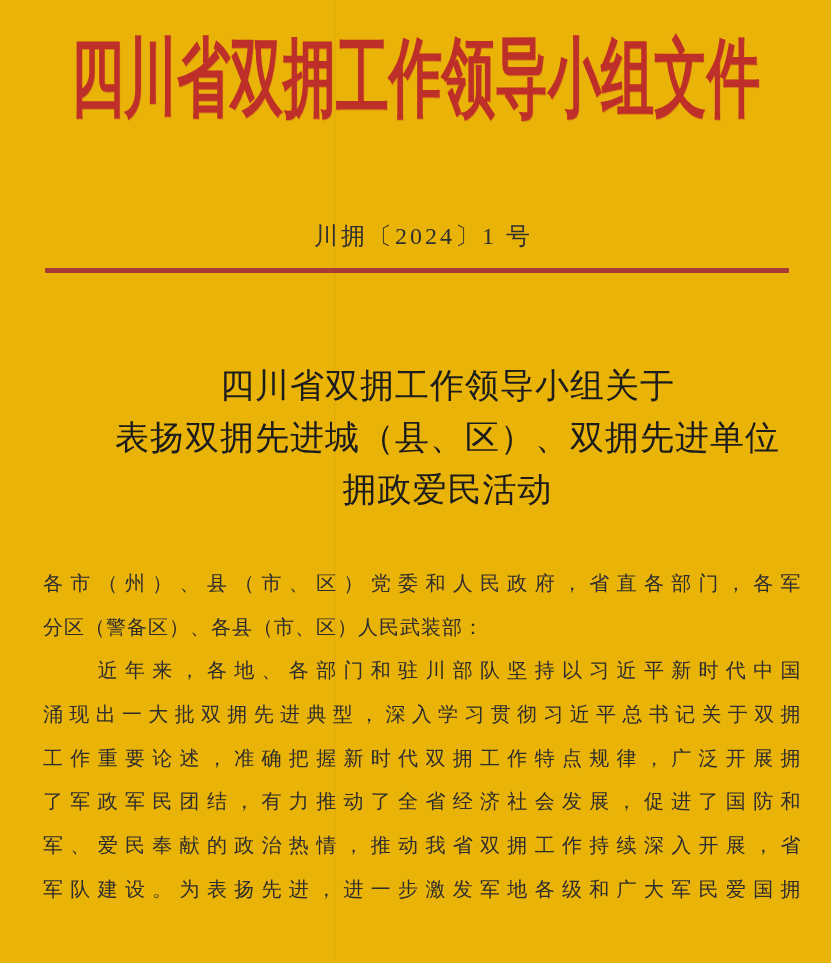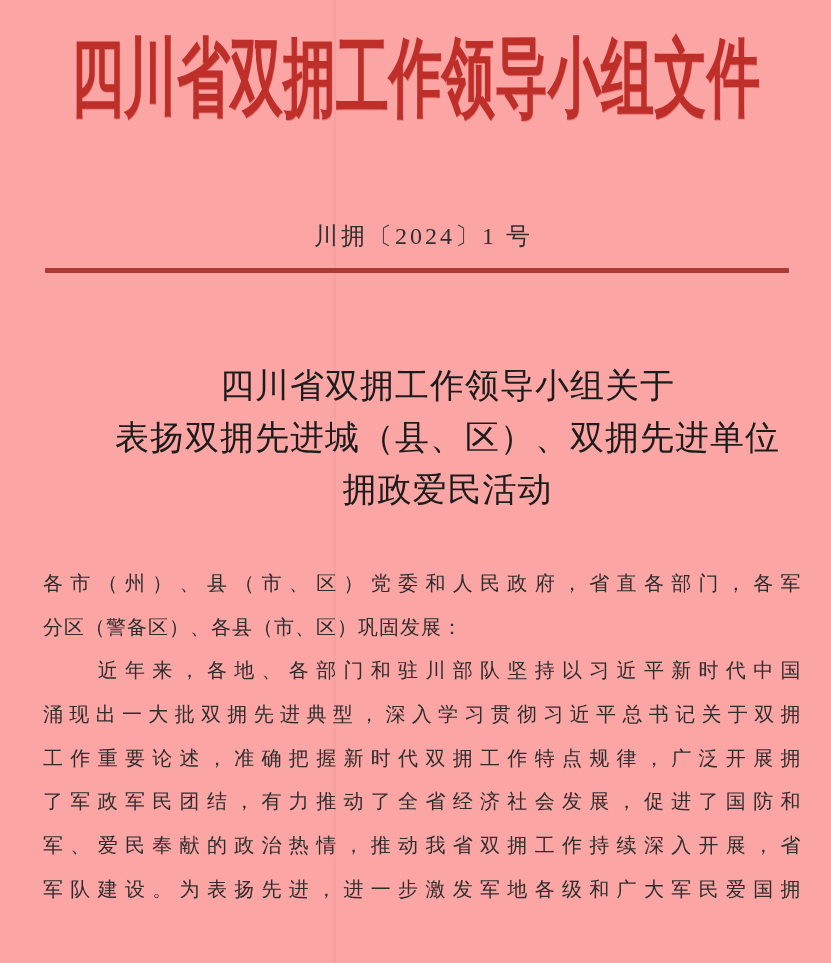--- a/index.html
+++ b/index.html
@@ -6,21 +6,21 @@
     margin: 0;
     padding: 0;
     background: #e8e8e8;
     font-family: "Liberation Serif", serif;
   }
   .page {
     position: relative;
     width: 831px;
     height: 963px;
     margin: 0 auto;
-    background: #fca5a5;
+    background: #eab308;
     overflow: hidden;
   }
   
   .scan-artifact {
     position: absolute;
     top: 0;
     left: 334px;
     width: 2px;
     height: 100%;
     background: rgba(0,0,0,0.028);
@@ -120,21 +120,21 @@
   <div class="red-line"></div>
 
   <div class="doc-title">
     <div class="title-line">四川省双拥工作领导小组关于</div>
     <div class="title-line">表扬双拥先进城（县、区）、双拥先进单位</div>
     <div class="title-line">拥政爱民活动</div>
   </div>
 
   <div class="body-text">
     <div class="body-line">各市（州）、县（市、区）党委和人民政府，省直各部门，各军</div>
-    <div class="body-line short">分区（警备区）、各县（市、区）巩固发展：</div>
+    <div class="body-line short">分区（警备区）、各县（市、区）人民武装部：</div>
     <div class="body-line">　　近年来，各地、各部门和驻川部队坚持以习近平新时代中国</div>
     <div class="body-line">涌现出一大批双拥先进典型，深入学习贯彻习近平总书记关于双拥</div>
     <div class="body-line">工作重要论述，准确把握新时代双拥工作特点规律，广泛开展拥</div>
     <div class="body-line">了军政军民团结，有力推动了全省经济社会发展，促进了国防和</div>
     <div class="body-line">军、爱民奉献的政治热情，推动我省双拥工作持续深入开展，省</div>
     <div class="body-line">军队建设。为表扬先进，进一步激发军地各级和广大军民爱国拥</div>
   </div>
 
 </div>
 

